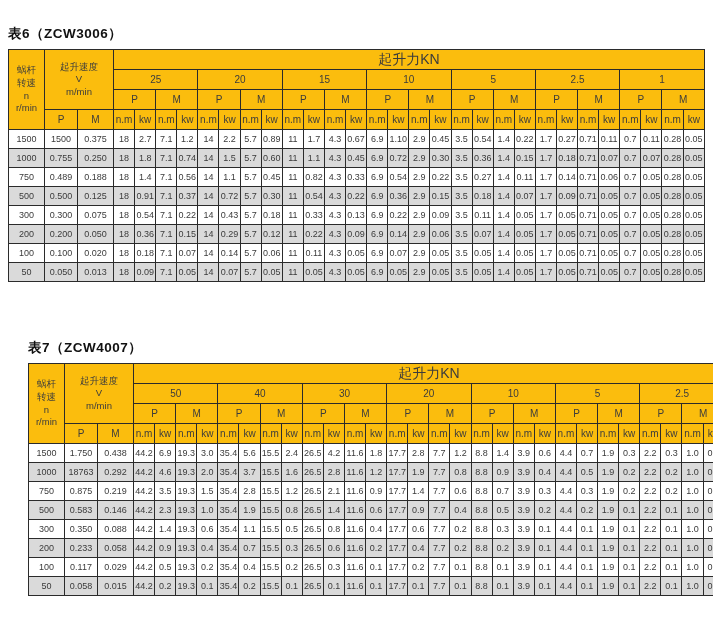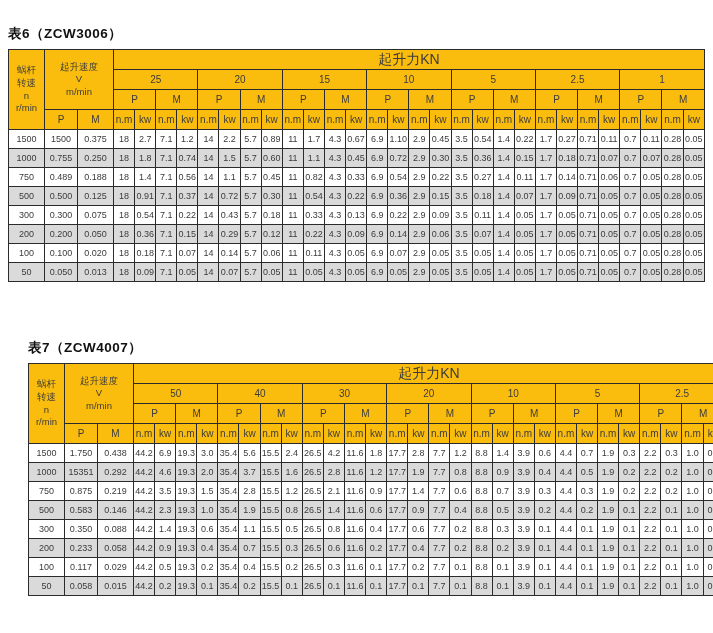--- a/index.html
+++ b/index.html
@@ -570,21 +570,21 @@
             <td>0.7</td>
             <td>1.9</td>
             <td>0.3</td>
             <td>2.2</td>
             <td>0.3</td>
             <td>1.0</td>
             <td>0.2</td>
           </tr>
           <tr class="stripe">
             <td>1000</td>
-            <td>15351</td>
+            <td>18763</td>
             <td>0.292</td>
             <td>44.2</td>
             <td>4.6</td>
             <td>19.3</td>
             <td>2.0</td>
             <td>35.4</td>
             <td>3.7</td>
             <td>15.5</td>
             <td>1.6</td>
             <td>26.5</td>

